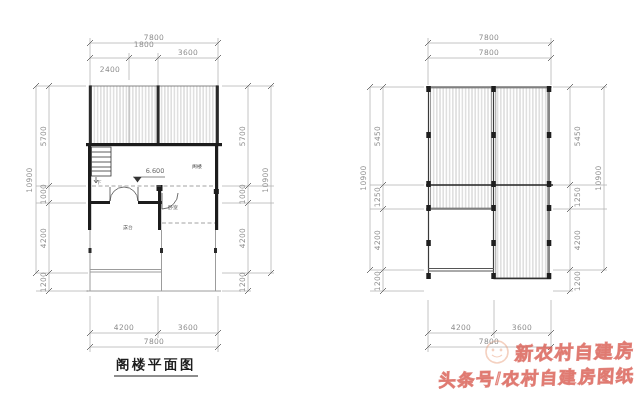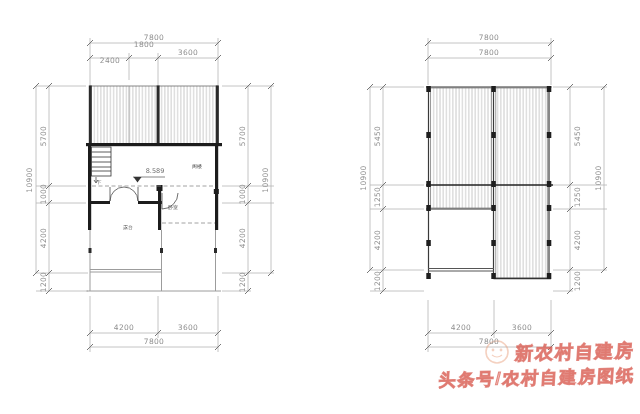--- a/index.html
+++ b/index.html
@@ -170,44 +170,45 @@
 
   <g opacity="0.45">
     <circle cx="497" cy="352" r="11" fill="none" stroke="#e89a76" stroke-width="1.6"></circle>
     <circle cx="493" cy="350" r="1.4" fill="#e89a76"></circle>
     <circle cx="501" cy="350" r="1.4" fill="#e89a76"></circle>
     <path d="M492 355 q5 4 10 0" stroke="#e89a76" stroke-width="1.2" fill="none"></path>
   </g>
 </svg>
 
 <div class="dim" style="left:154px;top:37px">7800</div>
-<div class="dim" style="left:110px;top:60px">2400</div>
+<div class="dim" style="left:110px;top:69px">2400</div>
 <div class="dim" style="left:144px;top:44px">1800</div>
 <div class="dim" style="left:188px;top:52px">3600</div>
 <div class="dim" style="left:124px;top:327px">4200</div>
 <div class="dim" style="left:188px;top:327px">3600</div>
 <div class="dim" style="left:154px;top:341px">7800</div>
 
 <div class="dimv" style="left:43px;top:136px">5700</div>
 <div class="dimv" style="left:43px;top:194px">1000</div>
 <div class="dimv" style="left:43px;top:238px">4200</div>
 <div class="dimv" style="left:43px;top:282px">1200</div>
 <div class="dimv" style="left:29px;top:180px">10900</div>
 
 <div class="dimv" style="left:242px;top:136px">5700</div>
 <div class="dimv" style="left:242px;top:194px">1000</div>
 <div class="dimv" style="left:242px;top:238px">4200</div>
 <div class="dimv" style="left:242px;top:282px">1200</div>
 <div class="dimv" style="left:265px;top:180px">10900</div>
 
-<div class="elev" style="left:155px;top:171px">8.589</div>
+<div class="elev" style="left:155px;top:171px">6.600</div>
 <div class="tiny" style="left:197px;top:166px">阁楼</div>
 <div class="tiny" style="left:173px;top:207px">卧室</div>
 <div class="tiny" style="left:128px;top:227px">露台</div>
 <div class="tiny" style="left:99px;top:182px">下</div>
+<div class="title" style="left:156px;top:366px">阁楼平面图</div>
 
 <div class="dim" style="left:489px;top:37px">7800</div>
 <div class="dim" style="left:489px;top:52px">7800</div>
 <div class="dim" style="left:461px;top:327px">4200</div>
 <div class="dim" style="left:522px;top:327px">3600</div>
 <div class="dim" style="left:489px;top:341px">7800</div>
 
 <div class="dimv" style="left:377px;top:136px">5450</div>
 <div class="dimv" style="left:377px;top:197px">1250</div>
 <div class="dimv" style="left:377px;top:240px">4200</div>

